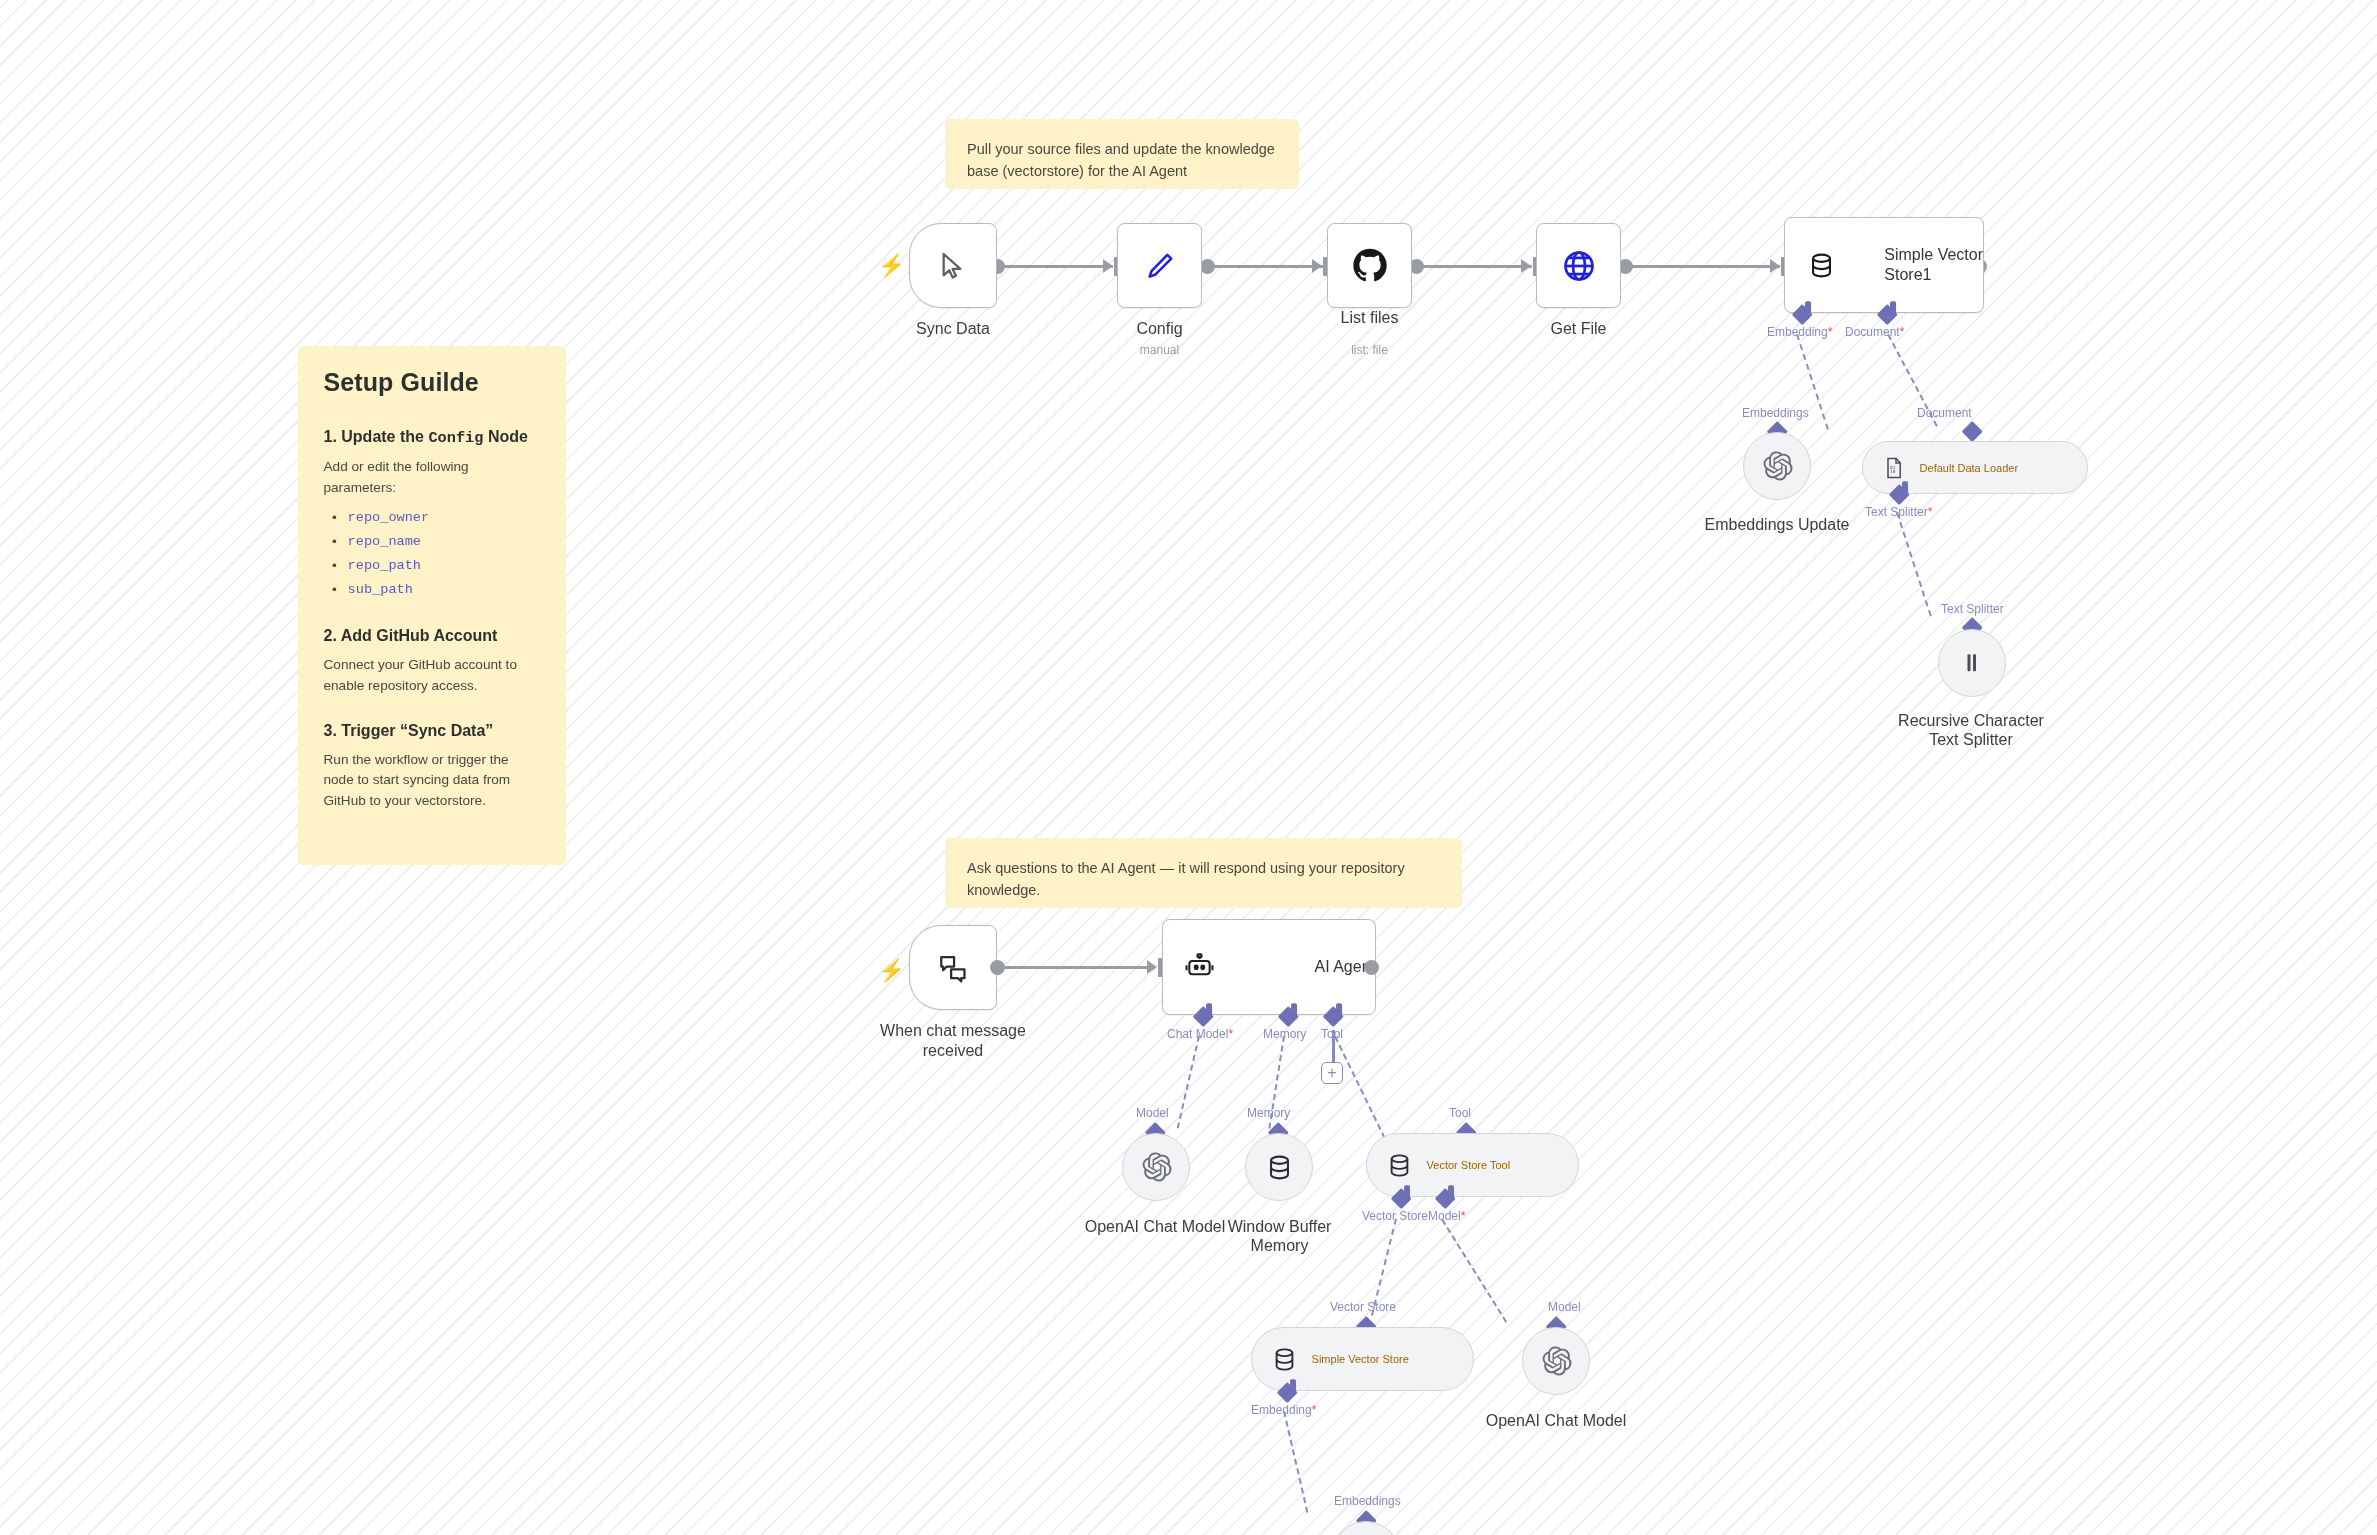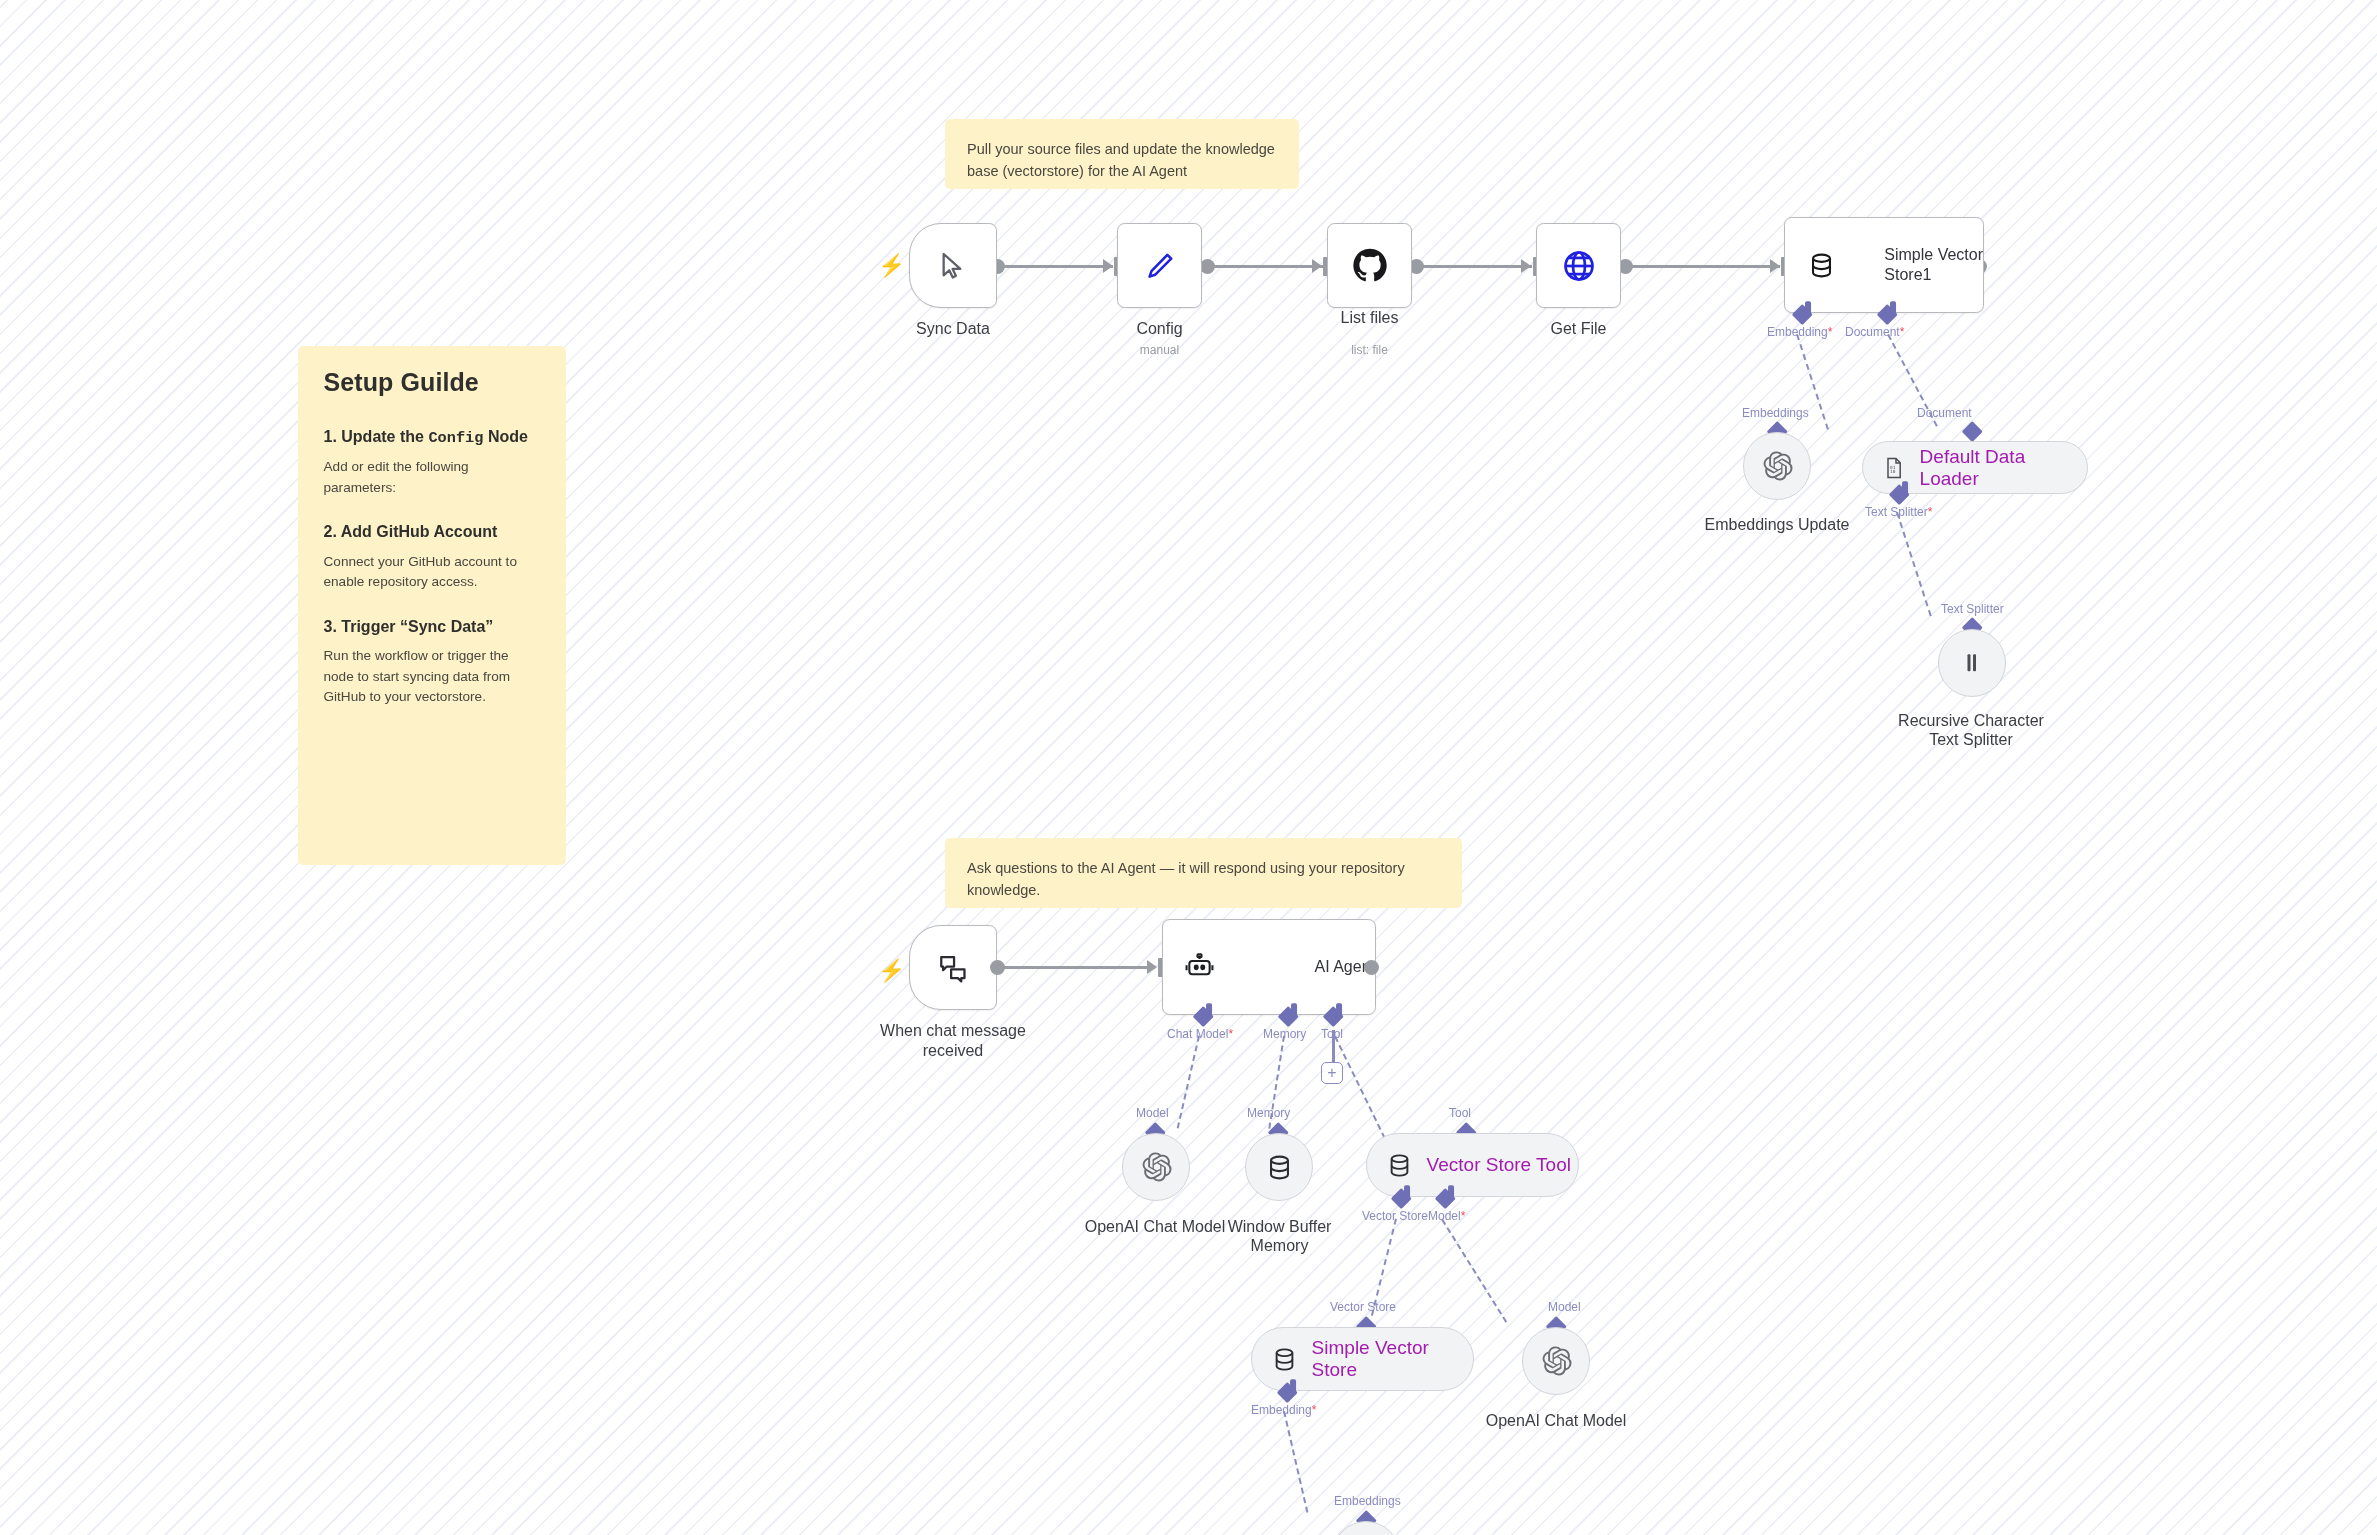--- a/index.html
+++ b/index.html
@@ -93,21 +93,21 @@
   }
   .subnode.circle {
     border-radius: 50%;
     justify-content: center;
   }
   .subnode.pill {
     border-radius: 37px;
     padding-left: 19px; gap: 13.6px;
   }
   .subnode .sub-title {
-    font-size: 19px; color: #a21caf;
+    font-size: 11px; color: #a16207;
   }
   .sub-label {
     position: absolute; text-align: center;
     font-size: 16px; color: #3c3d42; font-weight: 500;
     line-height: 1.2; white-space: nowrap;
   }
 
   
   .conn-line {
     position: absolute; height: 2.6px; background: #9a9ca3;
@@ -180,20 +180,26 @@
   </div>
 
   <div class="sticky" style="left:298px; top:346px; width:268px; height:519px; padding:22px 25.5px;">
     <div class="guide-title">Setup Guilde</div>
 
     <div class="guide-sec">
       <div class="guide-h">
         <span>1. Update the </span><span class="mono">Config</span><span> Node</span>
       </div>
       <div class="guide-p">Add or edit the following parameters:</div>
+      <ul class="guide-list">
+        <li>repo_owner</li>
+        <li>repo_name</li>
+        <li>repo_path</li>
+        <li>sub_path</li>
+      </ul>
     </div>
 
     <div class="guide-sec">
       <div class="guide-h">2. Add GitHub Account</div>
       <div class="guide-p">Connect your GitHub account to enable repository access.</div>
     </div>
 
     <div class="guide-sec">
       <div class="guide-h">3. Trigger “Sync Data”</div>
       <div class="guide-p">Run the workflow or trigger the node to start syncing data from GitHub to your vectorstore.</div>

